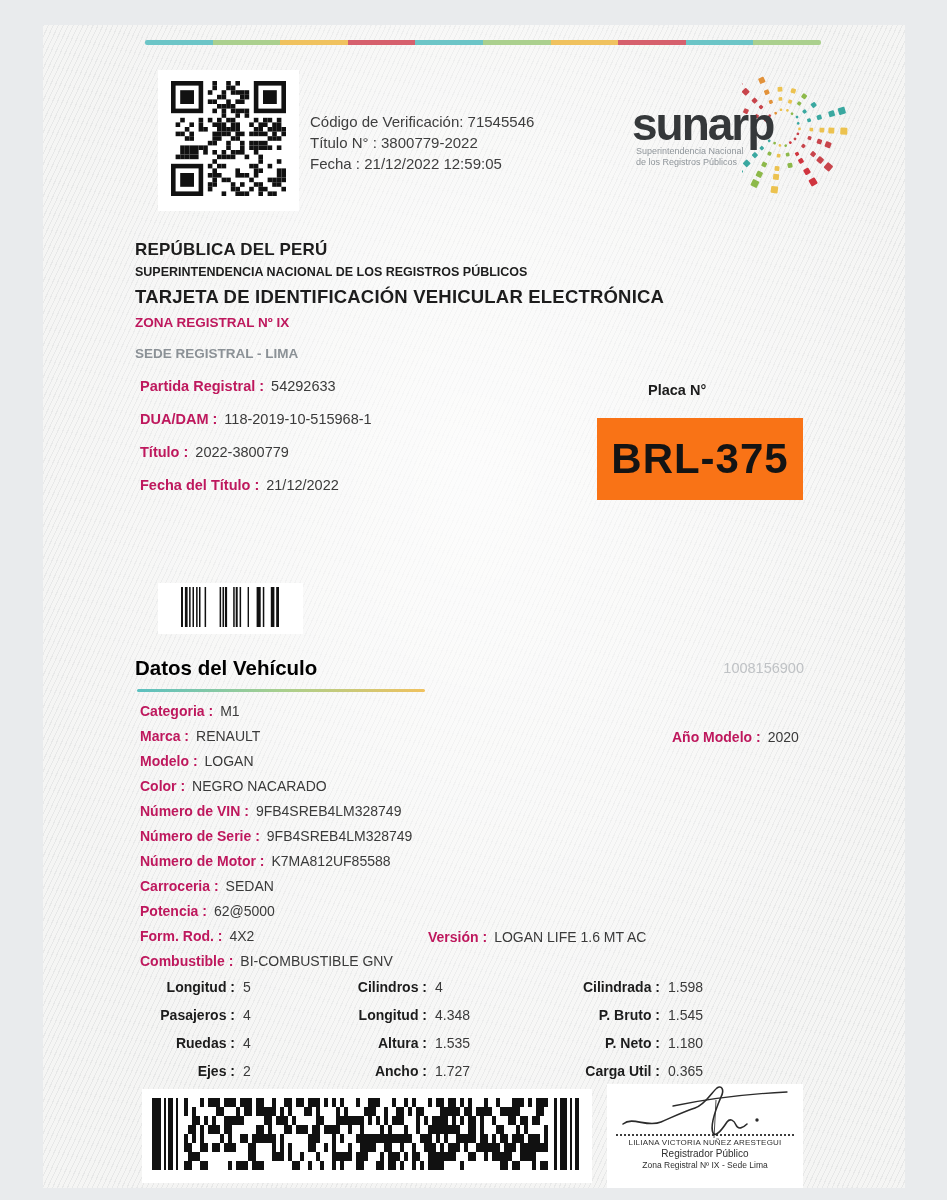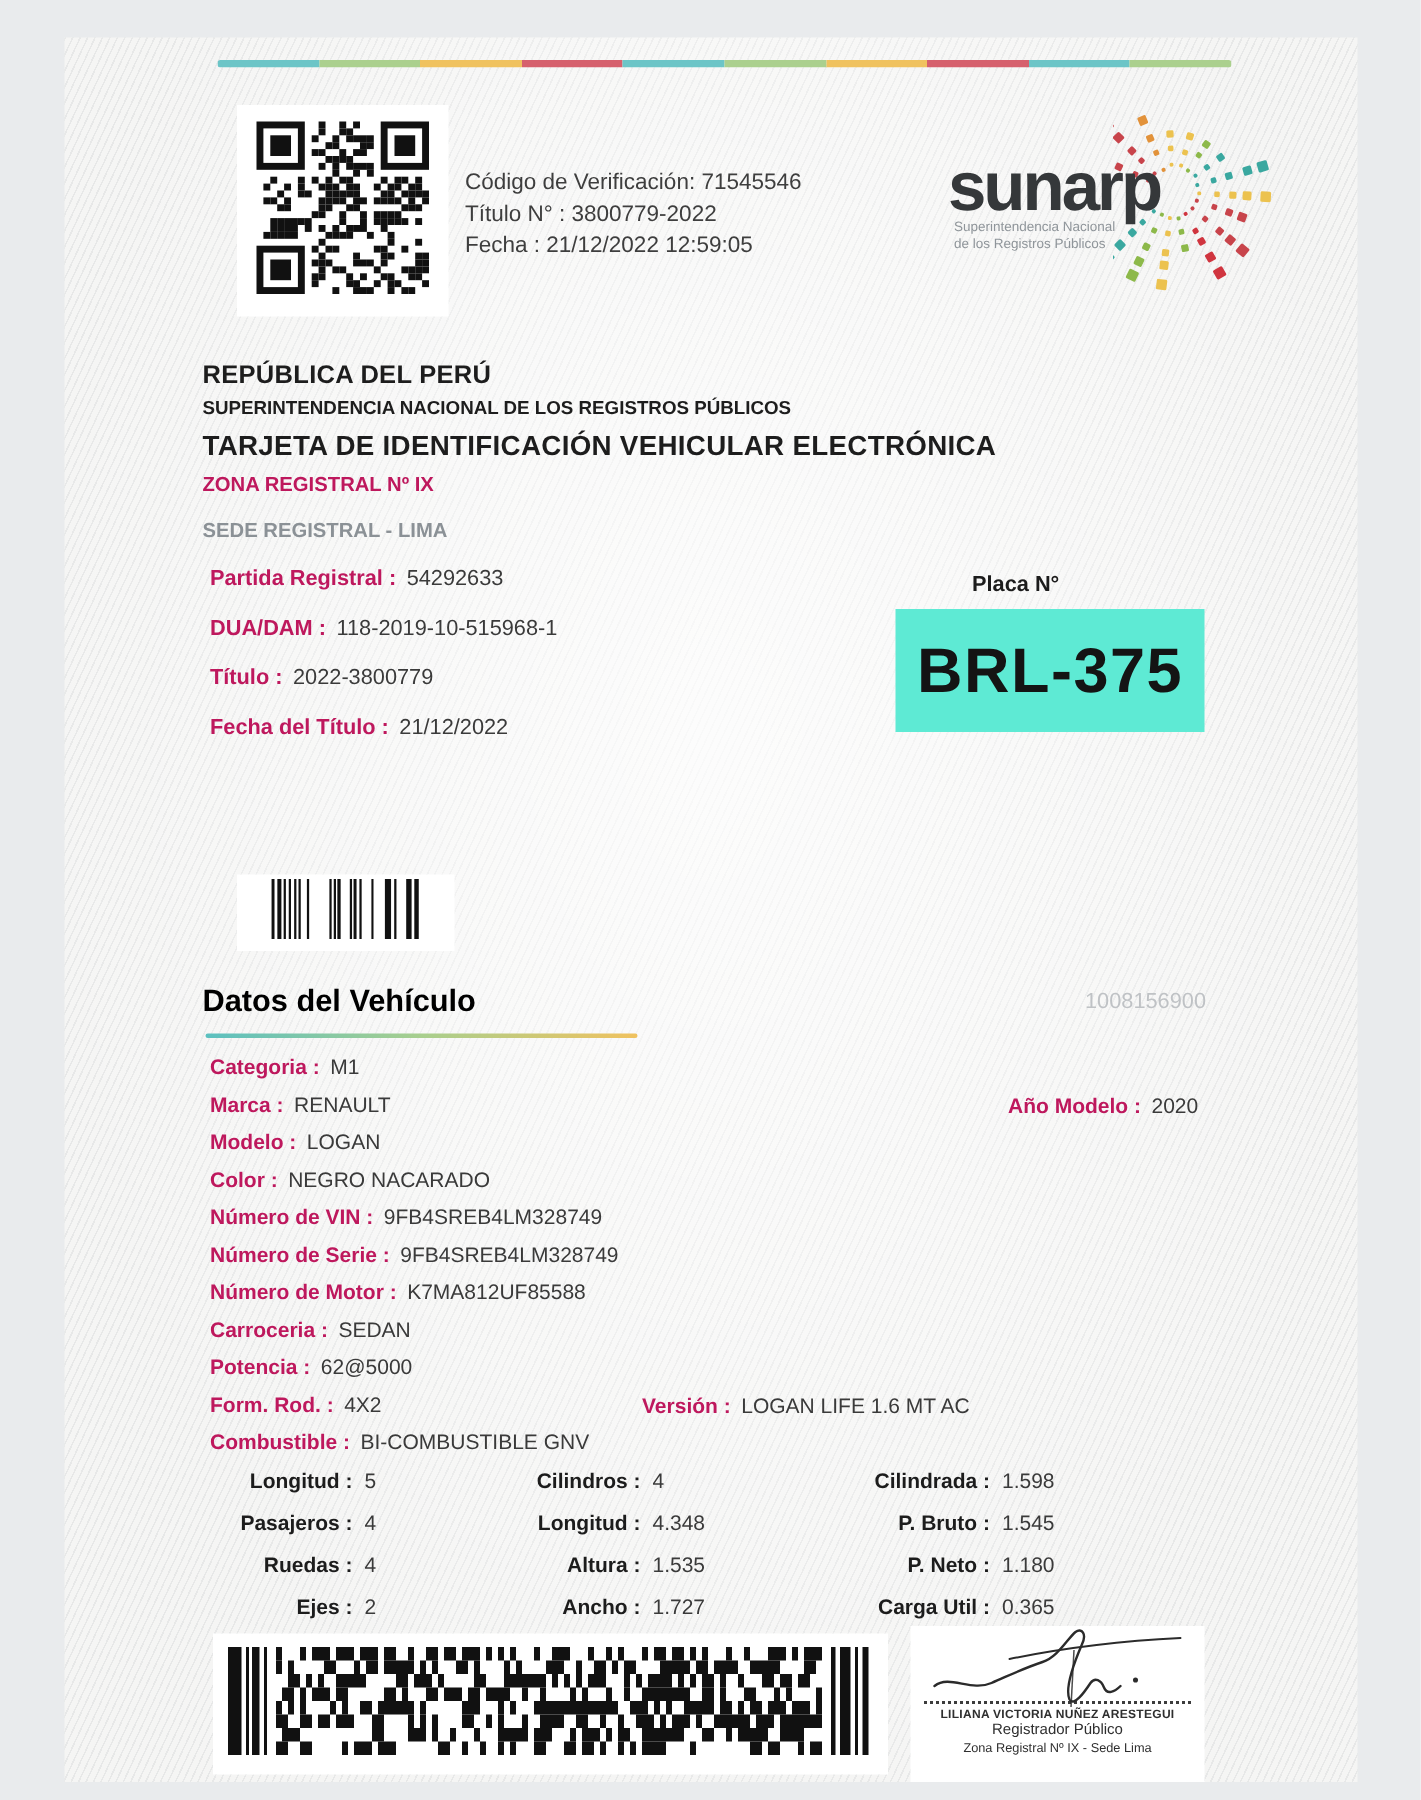--- a/index.html
+++ b/index.html
@@ -33,21 +33,21 @@
   .doctitle{font-size:18.5px;font-weight:800;color:#1d1d1d;margin-top:7px;letter-spacing:.2px;}
   .zone{font-size:13.5px;font-weight:700;color:#be185d;margin-top:7px;}
   .sede{font-size:13.5px;font-weight:700;color:#8b9196;margin-top:16px;}
   
   .registry{left:140px;top:378px;}
   .registry .row{height:33px;font-size:14.5px;}
   .lbl{font-weight:700;color:#be185d;}
   .val{color:#3a3a3a;margin-left:7px;}
   
   .plate-label{left:648px;top:382px;font-size:14.5px;font-weight:700;color:#1c1c1c;}
-  .plate-box{left:597px;top:406px;width:206px;height:82px;background:#5eead4;display:flex;align-items:center;justify-content:center;}
+  .plate-box{left:597px;top:418px;width:206px;height:82px;background:#f97316;display:flex;align-items:center;justify-content:center;}
   .plate-num{font-size:42px;font-weight:800;letter-spacing:1px;color:#141414;}
   
   .bc1-box{left:158px;top:583px;width:145px;height:51px;background:#fff;display:flex;align-items:center;justify-content:center;}
   
   .sec-title{left:135px;top:656px;font-size:20.5px;font-weight:700;color:#000000;}
   .sec-underline{left:137px;top:689px;width:288px;height:3px;border-radius:2px;}
   .watermark{left:722px;top:660px;width:82px;text-align:right;font-size:14.5px;color:#bfc2c5;}
   
   .vfields{left:140px;top:703px;}
   .vfields .row{height:25px;font-size:14px;}
@@ -59,21 +59,21 @@
   .spec-col .slbl{font-weight:700;color:#1c1c1c;text-align:right;}
   .spec-col .sval{color:#3a3a3a;margin-left:8px;}
   .col1{left:140px;} .col1 .slbl{width:95px;}
   .col2{left:332px;} .col2 .slbl{width:95px;}
   .col3{left:535px;} .col3 .slbl{width:125px;}
   
   .pdf417-box{left:142px;top:1089px;width:450px;height:94px;background:#fff;display:flex;align-items:center;justify-content:center;}
   .sig-box{left:607px;top:1084px;width:196px;height:104px;background:#fff;text-align:center;}
   .sig-svg{display:block;margin:0 auto;}
   .sig-rule{border-top:2px dotted #3c3c3c;width:178px;margin:-6px auto 2px auto;}
-  .sig-name{font-size:8px;font-weight:700;color:#2f2f2f;letter-spacing:.2px;}
+  .sig-name{font-size:8px;font-weight:400;color:#2f2f2f;letter-spacing:.2px;}
   .sig-title{font-size:10px;color:#2f2f2f;margin-top:1px;}
   .sig-zone{font-size:8.5px;color:#2f2f2f;margin-top:1px;}
 </style>
 </head>
 <body>
 
 <div class="doc"></div>
 
 <div class="abs stripe">
     <div style="flex: 1 1 0%; background: rgb(108, 197, 199);"></div>

